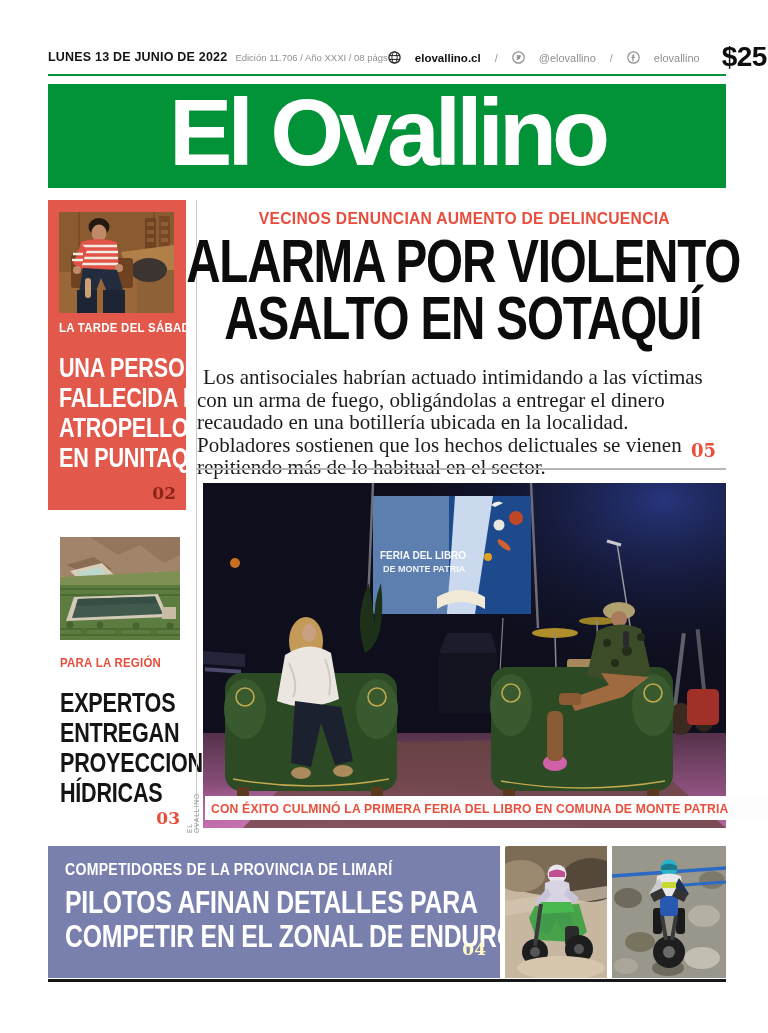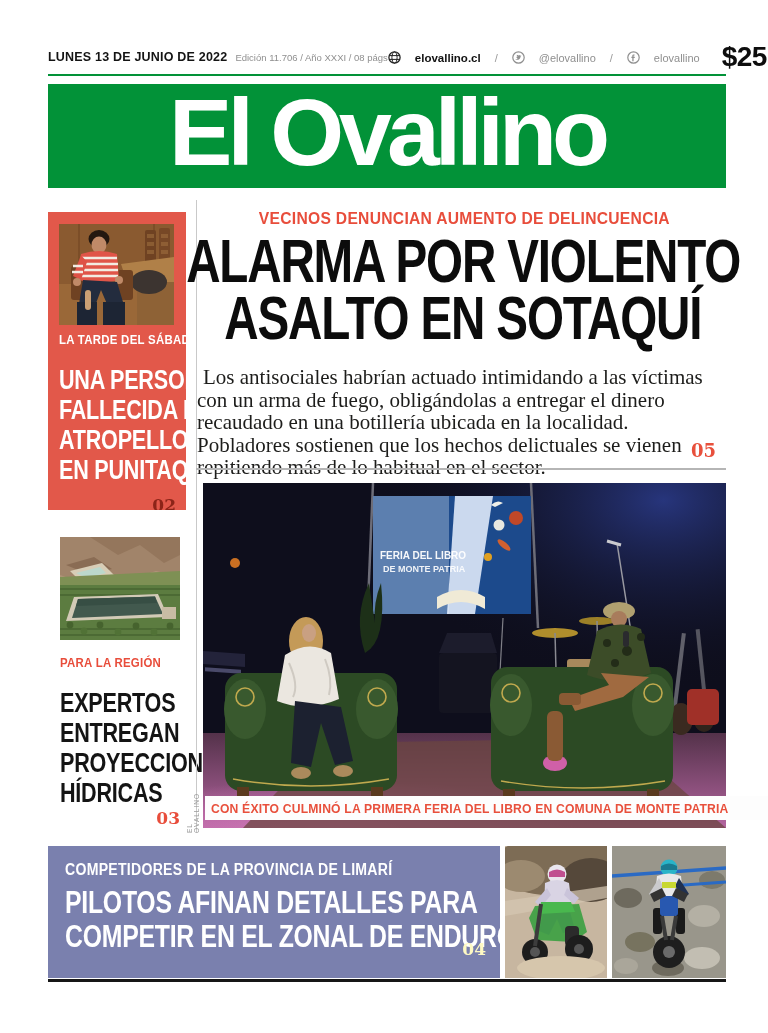--- a/index.html
+++ b/index.html
@@ -22,21 +22,21 @@
   .price { font-size:28px; font-weight:bold; color:#0d0d0d; margin-left:22px; letter-spacing:-.5px; }
   .green-rule { position:absolute; left:48px; top:74px; width:678px; height:2px; background:#029238; }
 
   
   .masthead { position:absolute; left:48px; top:84px; width:678px; height:104px;
               background:#029238; display:flex; align-items:center; justify-content:center; }
   .masthead-title { color:#ffffff; font-weight:bold; font-size:95px; letter-spacing:-5px;
                     line-height:1; margin-top:-8px; }
 
   
-  .story1 { position:absolute; left:48px; top:212px; width:138px; height:310px; background:#e2584a; }
+  .story1 { position:absolute; left:48px; top:200px; width:138px; height:310px; background:#e2584a; }
   .s-photo1 { position:absolute; left:11px; top:12px; width:115px; height:101px; }
   .s-kicker { font-weight:bold; font-size:13px; letter-spacing:.3px; white-space:nowrap;
               transform:scaleX(.88); transform-origin:left center; }
   .story1 .s-kicker { position:absolute; left:11px; top:120px; color:#ffffff; }
   .s-headline { font-weight:bold; font-size:27px; line-height:30px; letter-spacing:-.3px;
                 transform:scaleX(.8); transform-origin:left top; white-space:nowrap; }
   .story1 .s-headline { position:absolute; left:11px; top:153px; color:#ffffff; }
   .pagenum { font-family:"DejaVu Serif", serif; font-weight:bold; font-size:17px; }
   .story1 .pagenum { position:absolute; right:10px; bottom:7px; color:#8c2418; }
 

